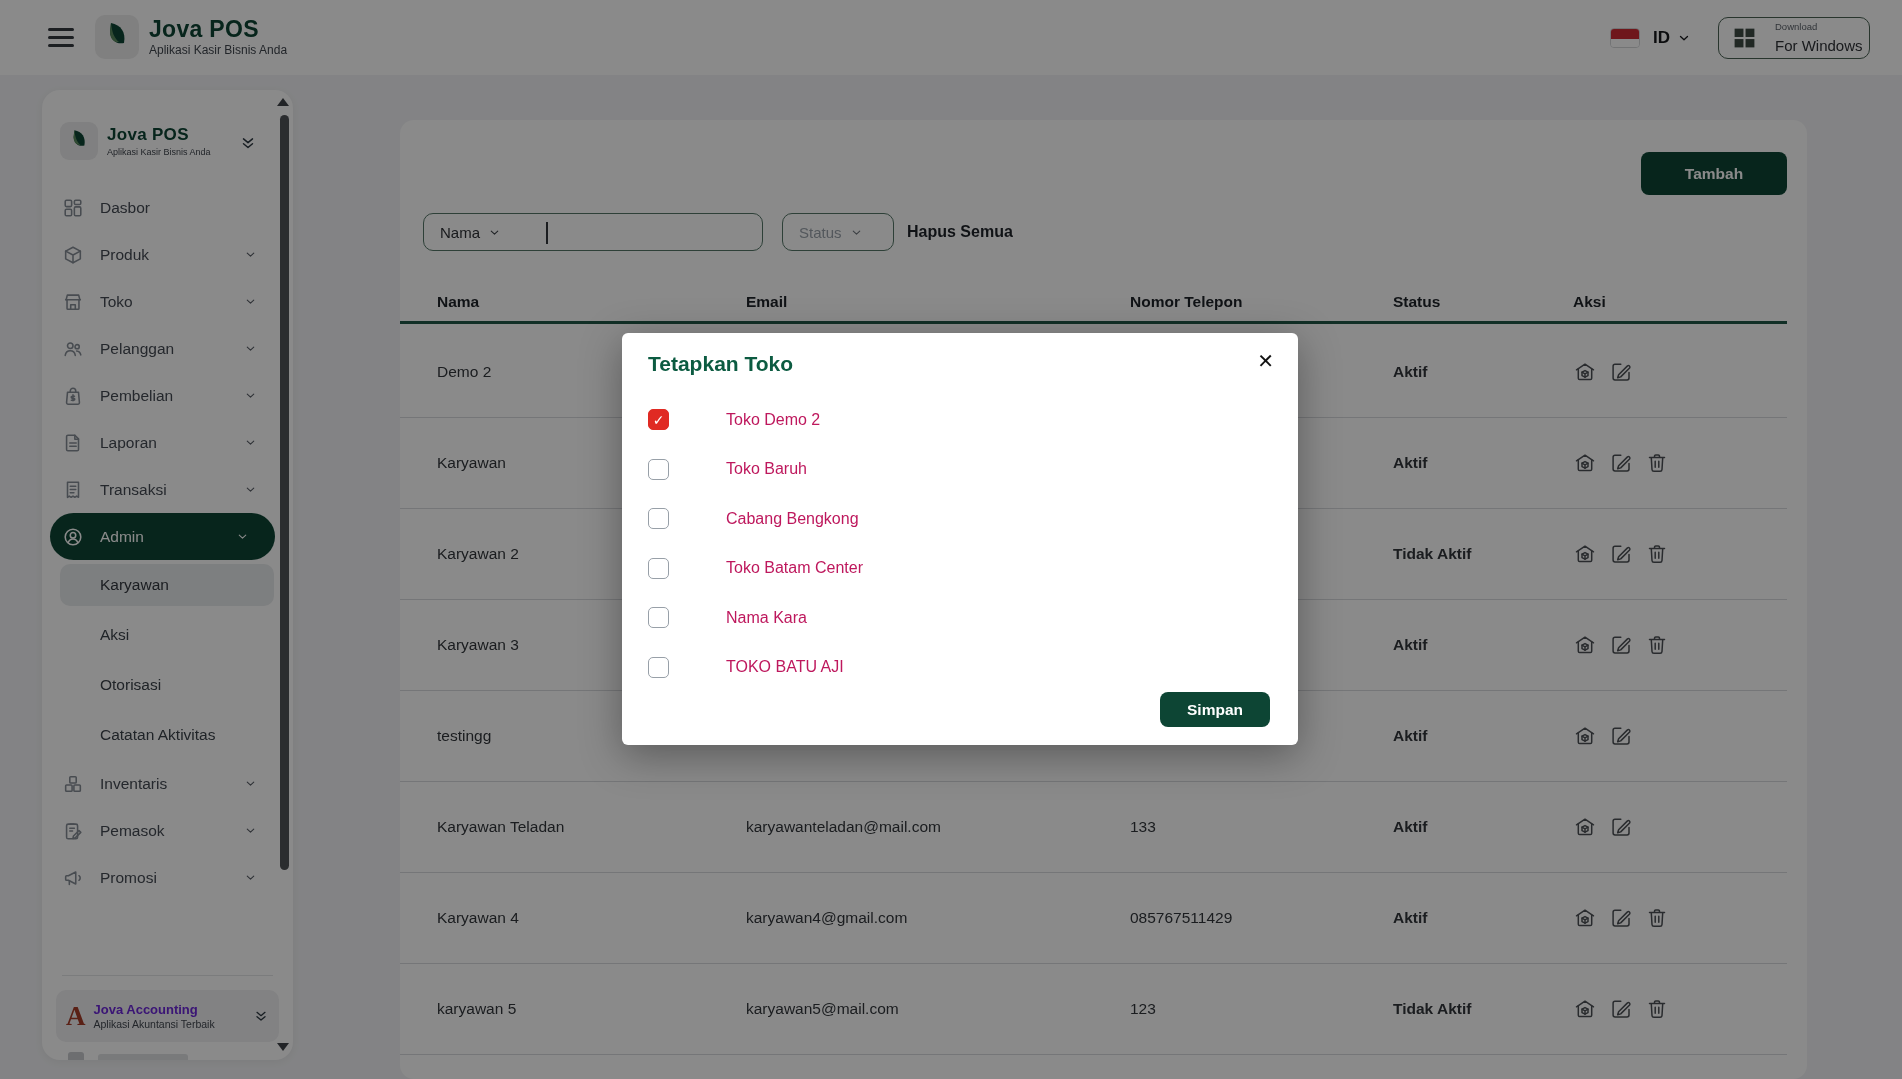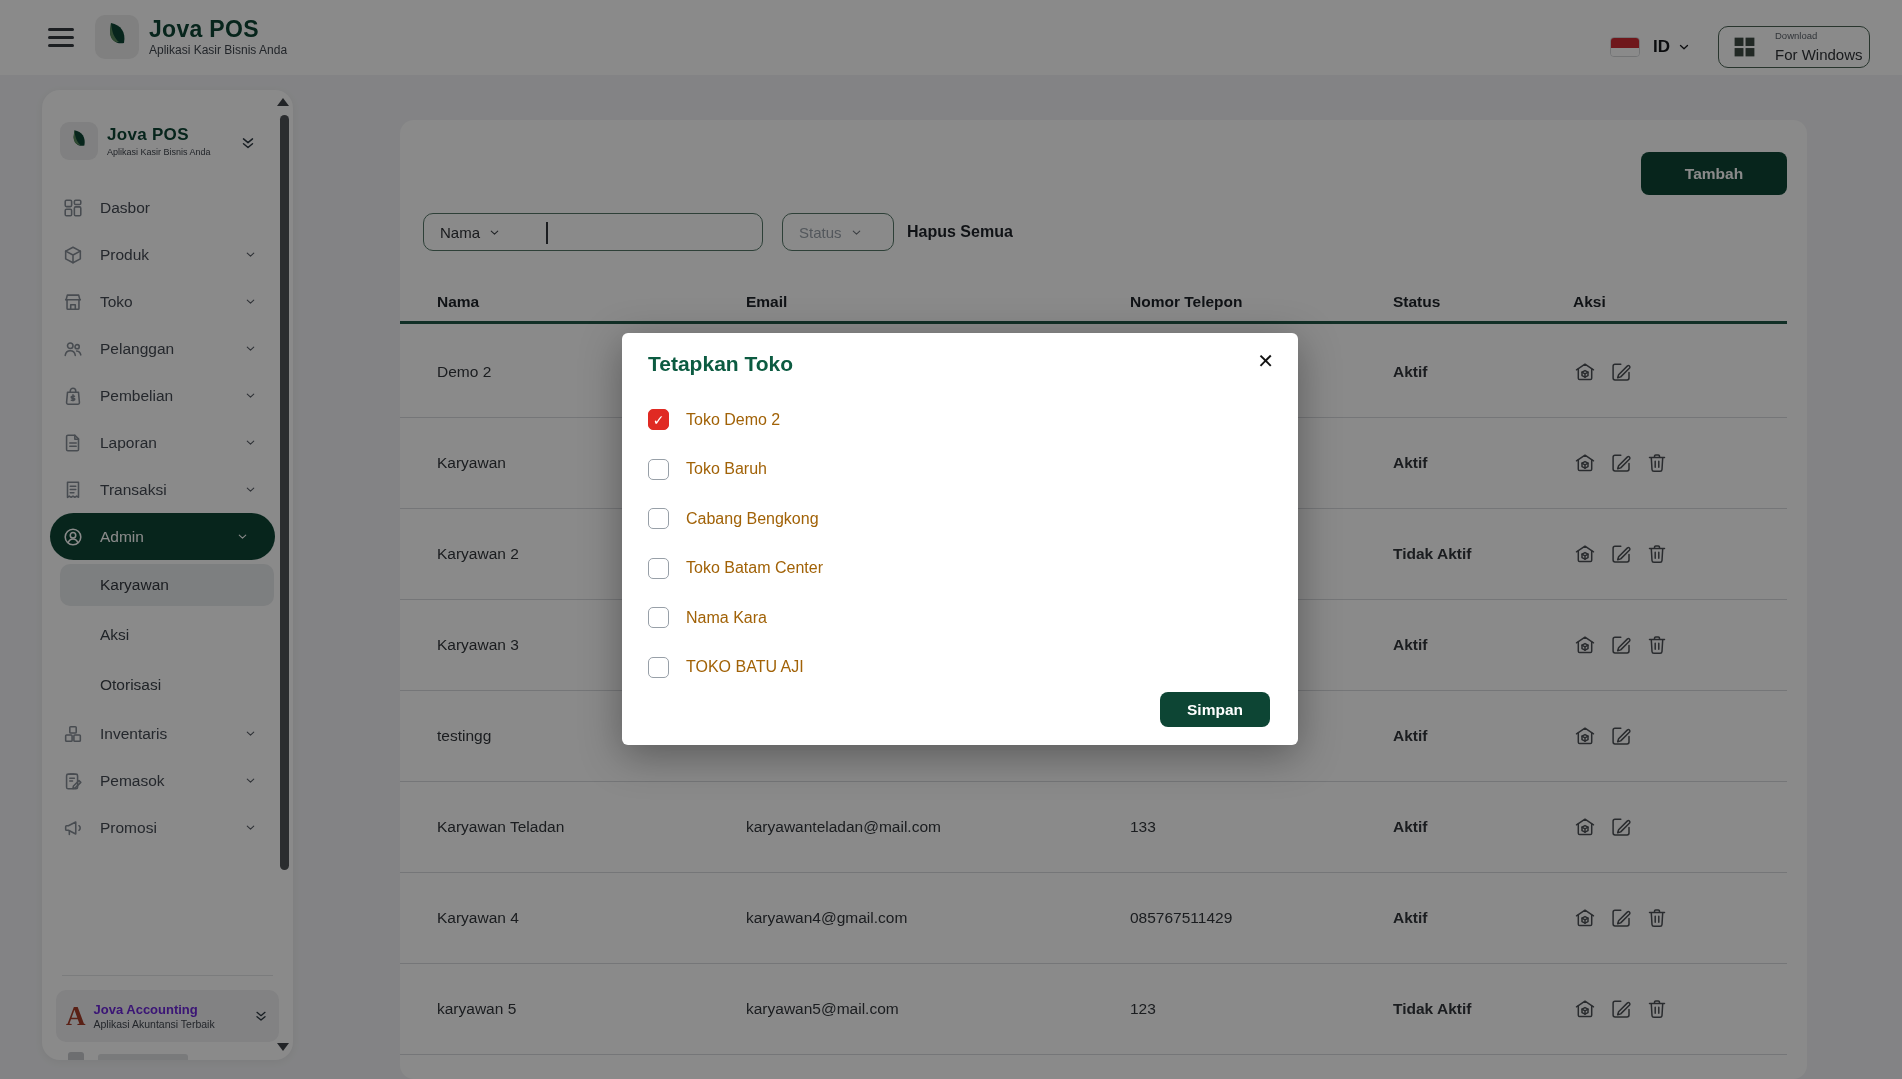--- a/index.html
+++ b/index.html
@@ -11,21 +11,21 @@
     color:#2f3237;
   }
   
   .topbar { position:absolute; left:0; top:0; width:1902px; height:75px; background:#ffffff; }
   .hamburger { position:absolute; left:48px; top:28px; width:26px; height:19px; cursor:pointer; }
   .hamburger span { display:block; width:26px; height:3px; border-radius:2px; background:#343a40; margin-bottom:5px; }
   .brand { position:absolute; left:95px; top:15px; display:flex; gap:10px; align-items:center; }
   .brand-icon { width:44px; height:44px; border-radius:10px; background:#ececec; display:flex; align-items:center; justify-content:center; }
   .brand-title { font-size:23px; font-weight:800; color:#0d4534; letter-spacing:.3px; line-height:1.05; }
   .brand-sub { font-size:12px; color:#41474f; margin-top:2px; }
-  .top-right { position:absolute; right:32px; top:9px; height:75px; display:flex; align-items:center; }
+  .top-right { position:absolute; right:32px; top:0; height:75px; display:flex; align-items:center; }
   .flag { width:30px; height:20px; border-radius:4px; overflow:hidden; border:1px solid #d4d6d9; }
   .flag .t { height:10px; background:#ce2b33; } .flag .b { height:9px; background:#fff; }
   .lang-code { font-size:17px; font-weight:700; color:#17191c; margin:0 7px 0 13px; }
   .chev { width:14px; height:14px; stroke:#17191c; stroke-width:2.2; fill:none; stroke-linecap:round; stroke-linejoin:round; }
   .dl-btn { margin-left:27px; width:152px; height:42px; border:1.4px solid #4a6254; border-radius:10px;
             display:flex; align-items:center; padding-left:13px; gap:18px; cursor:pointer; background:#fff; }
   .win-icon { width:25px; height:25px; fill:#3d4a44; }
   .dl-l1 { font-size:9.5px; color:#5c636b; }
   .dl-l2 { font-size:15px; color:#2f3237; font-weight:500; margin-top:5px; }
 
@@ -93,21 +93,21 @@
   .overlay { position:absolute; inset:0; background:rgba(0,0,0,.46); z-index:40; }
   .modal { position:absolute; left:622px; top:333px; width:676px; height:412px; background:#fff; border-radius:6px;
            z-index:50; box-shadow:0 10px 40px rgba(0,0,0,.35); }
   .modal-title { position:absolute; left:26px; top:19px; font-size:21px; font-weight:700; color:#0c5b41; }
   .modal-close { position:absolute; right:24px; top:16px; font-size:20px; font-weight:700; color:#111; cursor:pointer; }
   .opts { position:absolute; left:26px; top:62px; right:26px; }
   .opt { height:49.5px; display:flex; align-items:center; gap:17px; }
   .cb { width:21px; height:21px; border:1.6px solid #98a0a8; border-radius:5px; background:#fff; cursor:pointer;
         display:flex; align-items:center; justify-content:center; }
   .cb.checked { background:#e02a23; border-color:#e02a23; color:#fff; font-size:14px; font-weight:700; }
-  .opt .olbl { font-size:16px; color:#a16207; }
+  .opt .olbl { font-size:16px; color:#be185d;margin-left:40px; }
   .save-btn { position:absolute; right:28px; bottom:18px; height:35px; padding:0 27px; font-size:15.5px; }
 </style>
 </head>
 <body>
 
 <div class="topbar">
   <div class="hamburger">
       <span></span>
       <span></span>
       <span></span>
@@ -252,20 +252,23 @@
       </div>
       <div class="sb-sub active">
         <span class="lbl">Karyawan</span>
       </div>
       <div class="sb-sub">
         <span class="lbl">Aksi</span>
       </div>
       <div class="sb-sub">
         <span class="lbl">Otorisasi</span>
       </div>
+      <div class="sb-sub">
+        <span class="lbl">Catatan Aktivitas</span>
+      </div>
       <div class="sb-item">
         <span class="ic"><svg viewBox="0 0 24 24">
             <rect x="4" y="13" width="7" height="7" rx="1"></rect>
             <rect x="13" y="13" width="7" height="7" rx="1"></rect>
             <rect x="8.5" y="4" width="7" height="7" rx="1"></rect>
           </svg></span>
         <span class="lbl">Inventaris</span>
         <svg class="chv" viewBox="0 0 24 24">
           <path d="M6 9.5l6 5.5 6-5.5"></path>
         </svg>

